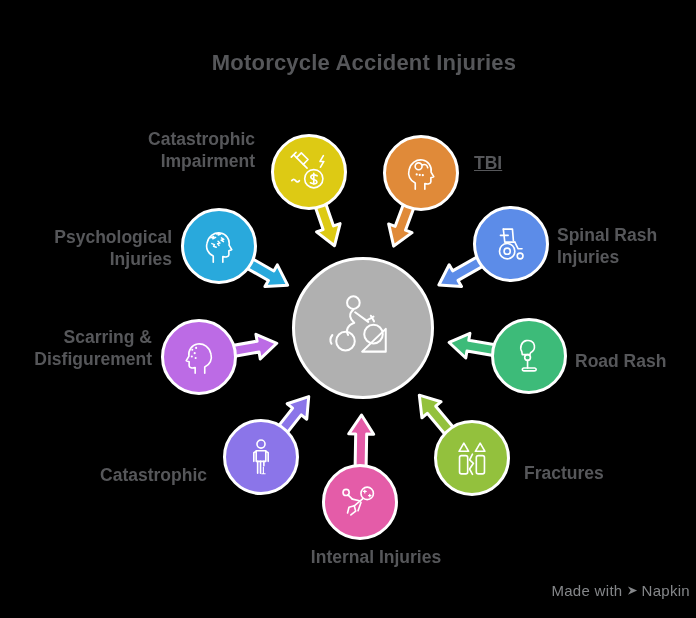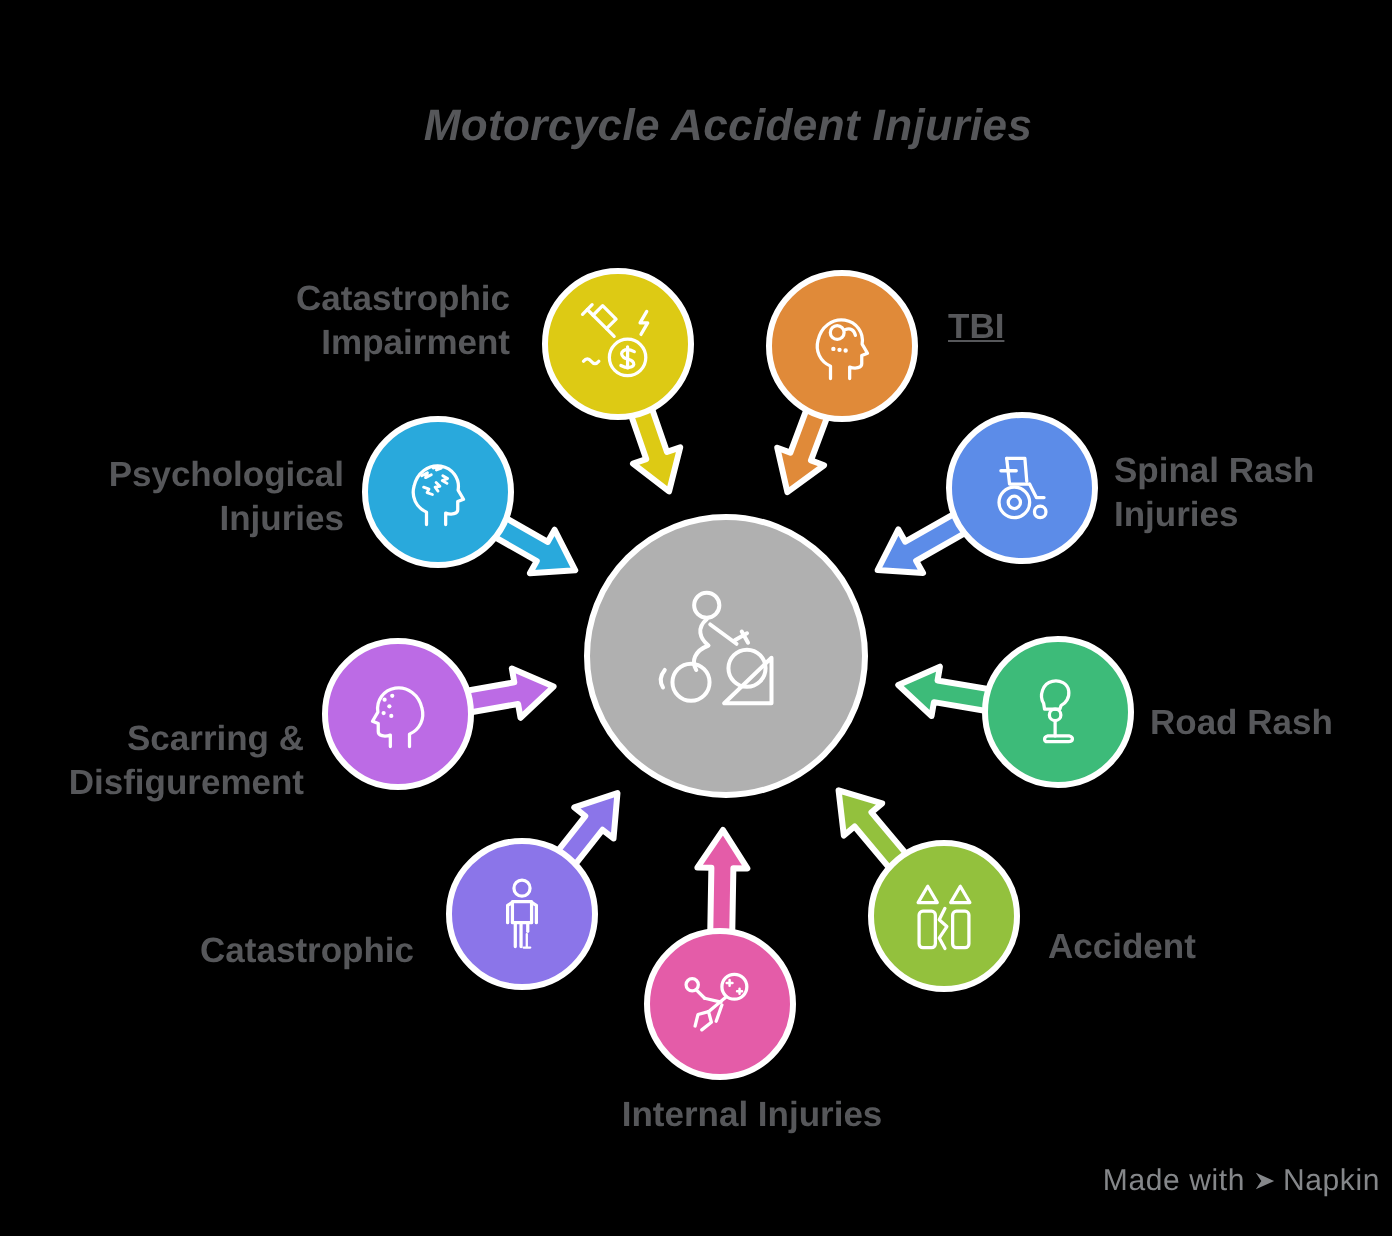--- a/index.html
+++ b/index.html
@@ -2,21 +2,21 @@
 <html><head>
 <meta charset="utf-8">
 <style>
   html,body{margin:0;padding:0;background:#000;}
   .stage{
     position:relative;width:696px;height:618px;background:#000;
     font-family:"Liberation Sans",sans-serif;overflow:hidden;
   }
   .title{
     position:absolute;top:50px;left:364px;transform:translateX(-50%);
-    font-size:22px;font-weight:bold;color:#56575a;white-space:nowrap;letter-spacing:.2px;font-style:italic;
+    font-size:22px;font-weight:bold;color:#56575a;white-space:nowrap;letter-spacing:.2px;
   }
   .arrows{position:absolute;left:0;top:0;z-index:1;}
   .node-circle{
     position:absolute;width:76px;height:76px;border-radius:50%;
     border:3px solid #fff;box-sizing:border-box;z-index:2;
     display:flex;align-items:center;justify-content:center;
   }
   .center-circle{
     position:absolute;left:292px;top:257px;width:142px;height:142px;border-radius:50%;
     border:3px solid #fff;box-sizing:border-box;z-index:2;
@@ -184,28 +184,28 @@
         <path stroke-width="1.7" d="M18,41 v-6.5 c-5.5,-2.5 -8,-8 -6.5,-13.5 C13,14 19,9.5 25.5,10.5 c6,1 10,6.5 9,12.5 l2.8,4.8 -3,1.2 v4.2 c0,2.2 -3.2,2.8 -6.3,1.8 V41"></path>
         <path d="M15.5,15.5 l3,-1.5 -1,2.5 3,-1.5"></path>
         <path d="M21.5,11.5 l2.5,-1 -0.8,2 2.5,-1"></path>
         <path d="M26.5,15.5 l2.5,1.5 -2.8,1 2.5,1.5"></path>
         <path d="M16.5,21.5 l2.8,1 -1,1.8 2.8,1"></path>
         <path d="M23,19 l2,2 -2.5,0.5 1.5,2"></path>
       </svg>
     </span>
   </div>
 
-  <div class="lbl r" style="right:441px;top:128px;width:126px;margin-top:10px;">Catastrophic Impairment</div>
+  <div class="lbl r" style="right:441px;top:128px;width:126px;">Catastrophic Impairment</div>
   <div class="lbl" style="left:474px;top:152px;text-decoration:underline;">TBI</div>
   <div class="lbl" style="left:557px;top:224px;width:112px;">Spinal Rash Injuries</div>
   <div class="lbl" style="left:575px;top:350px;">Road Rash</div>
-  <div class="lbl" style="left:524px;top:462px;">Accident</div>
+  <div class="lbl" style="left:524px;top:462px;">Fractures</div>
   <div class="lbl" style="left:376px;top:546px;transform:translateX(-50%);white-space:nowrap;">Internal Injuries</div>
   <div class="lbl r" style="right:489px;top:464px;white-space:nowrap;">Catastrophic</div>
-  <div class="lbl r" style="right:544px;top:358px;width:134px;">Scarring &amp; Disfigurement</div>
+  <div class="lbl r" style="right:544px;top:326px;width:134px;">Scarring &amp; Disfigurement</div>
   <div class="lbl r" style="right:524px;top:226px;width:134px;">Psychological Injuries</div>
 
   <div class="footer">
     <span>Made with</span>
     <svg width="11" height="11" viewBox="0 0 12 12">
       <path d="M1,1.5 L11,6 L1,10.5 L4,6 Z" fill="#85878a"></path>
     </svg>
     <span>Napkin</span>
   </div>
 

